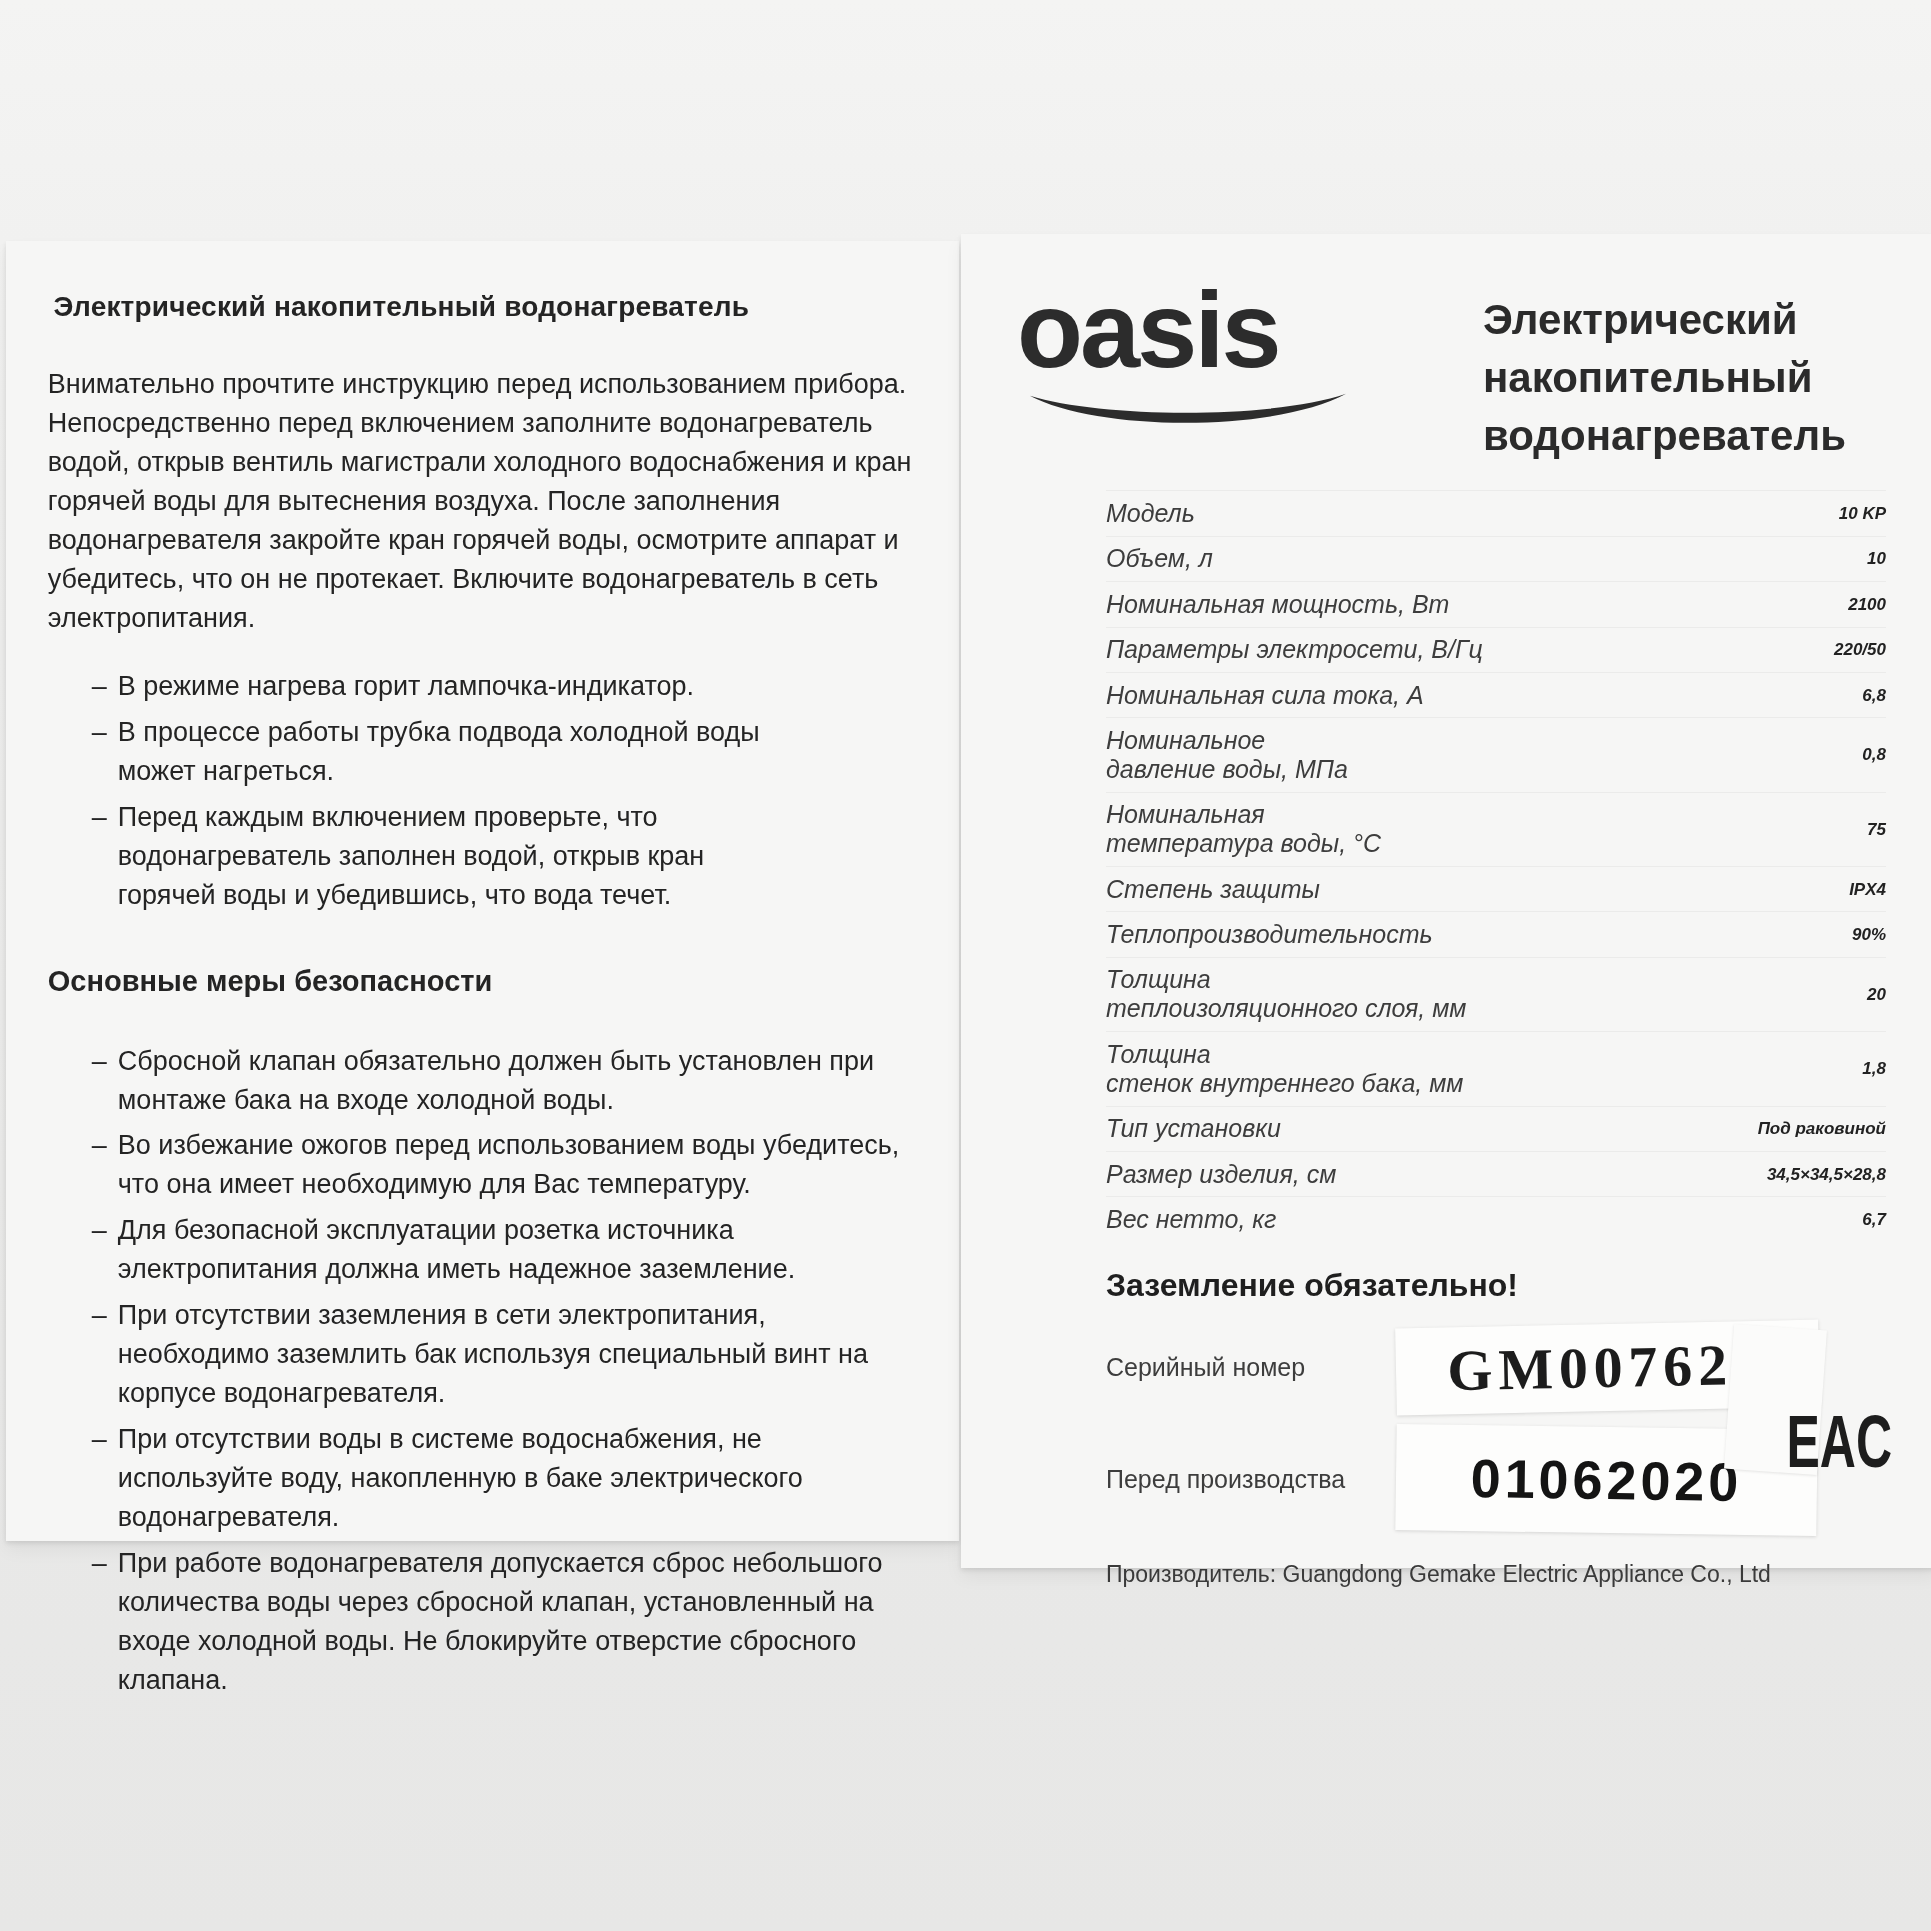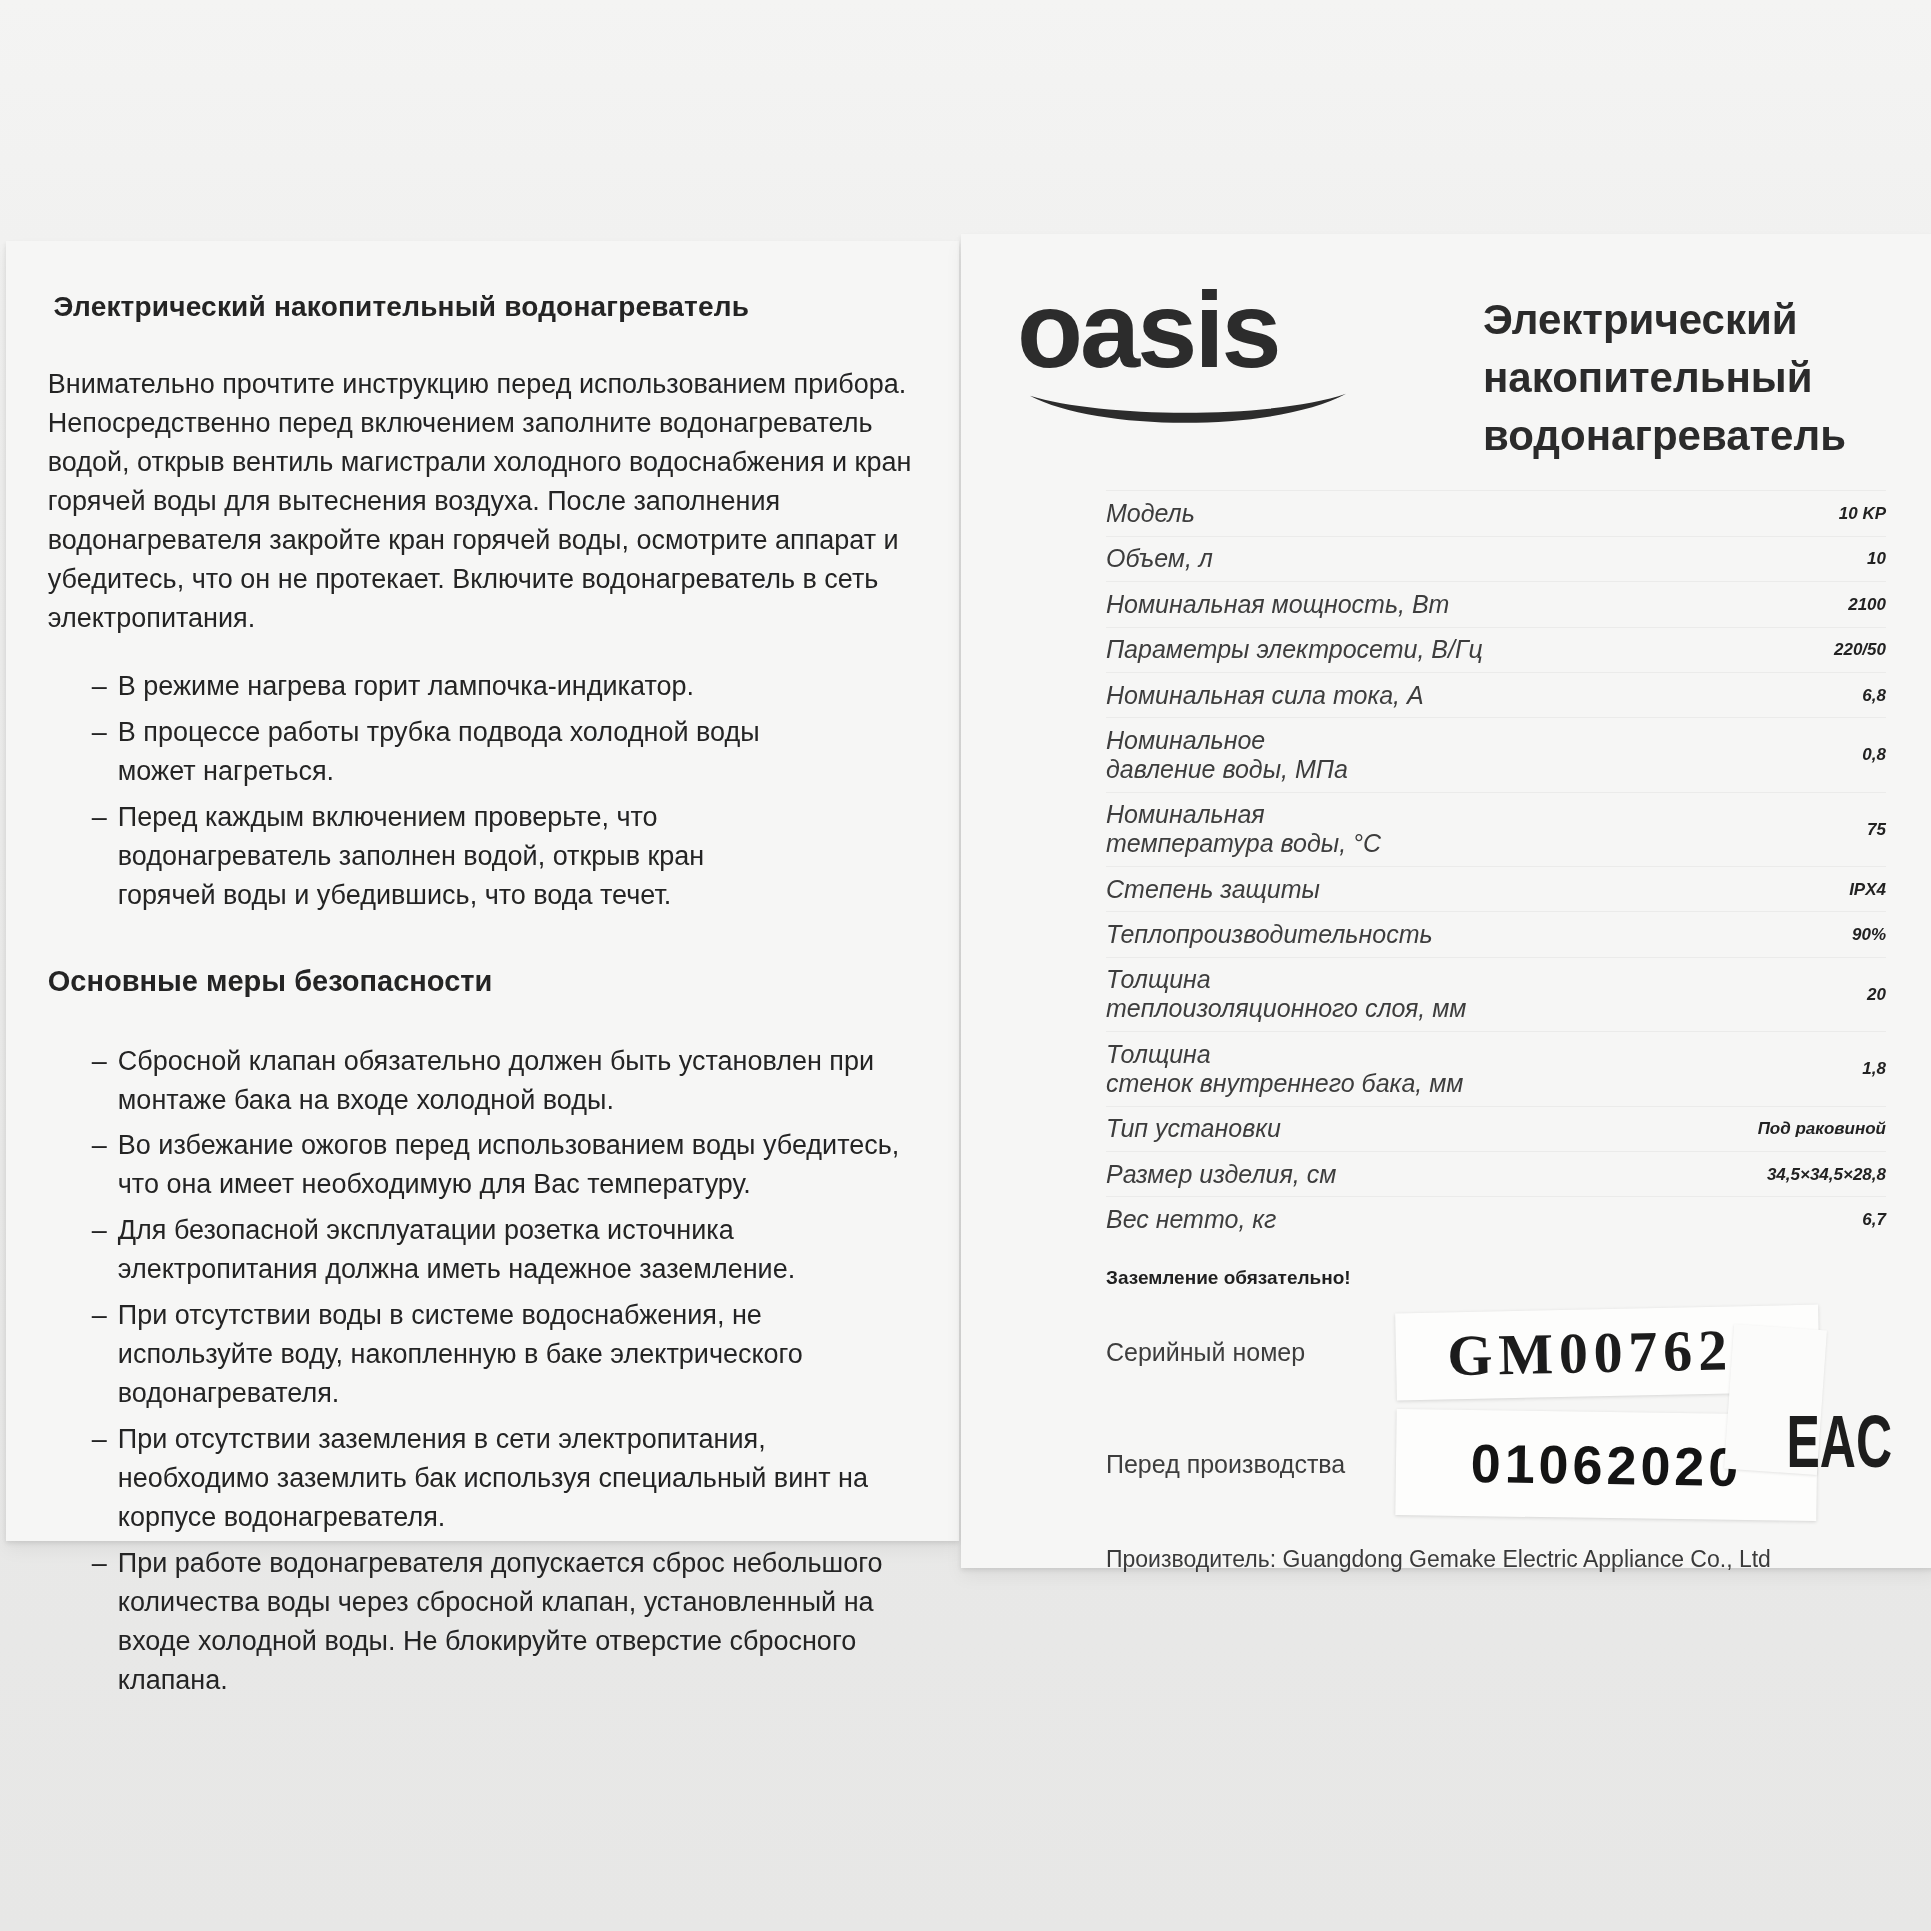--- a/index.html
+++ b/index.html
@@ -29,21 +29,21 @@
   .sheet-right .inner{padding:42px 50px 0 145px;position:relative;height:100%;box-sizing:border-box;}
   .brand-row{display:flex;align-items:flex-start;margin-bottom:25px;}
   .brand{position:relative;left:-89px;width:336px;flex:0 0 auto;}
   .brand-word{font-size:108px;font-weight:700;letter-spacing:-2.9px;line-height:1;color:#2c2c2c;margin:0;}
   .brand-swoosh{display:block;margin:5.8px 0 0 3.9px;}
   .r-title{font-size:42px;font-weight:700;line-height:58px;color:#2b2b2b;margin:15.4px 0 0 41px;}
   .spec-table{margin-top:5.8px;font-style:italic;}
   .spec-row{display:flex;align-items:center;border-top:1px solid rgba(0,0,0,0.045);padding:7.7px 0;}
   .spec-label{flex:1 1 auto;font-size:25px;line-height:29px;color:#3d3d3d;white-space:pre-line;}
   .spec-value{flex:0 0 290px;font-size:17px;line-height:29px;font-weight:700;color:#222;text-align:right;}
-  .grounding{font-size:19px;font-weight:700;margin-top:25px;color:#1f1f1f;}
+  .grounding{font-size:32px;font-weight:700;margin-top:25px;color:#1f1f1f;}
   .sn-row{display:flex;align-items:center;margin-top:15.4px;height:97px;}
   .sn-label{flex:0 0 290px;font-size:25px;color:#3d3d3d;}
   .sticker{background:#fdfdfc;box-shadow:0 1px 3.9px rgba(0,0,0,0.14);display:flex;align-items:center;justify-content:center;}
   .sticker-serial{width:423px;height:87px;transform:rotate(-1.2deg);}
   .serial-text{font-family:"Liberation Serif",serif;font-weight:700;font-size:58px;letter-spacing:5.8px;color:#1c1c1c;}
   .date-row{margin-top:7.7px;height:112px;}
   .sticker-date{width:421px;height:106px;transform:rotate(0.8deg);}
   .date-text{font-weight:700;font-size:54px;letter-spacing:3.9px;color:#141414;}
   .sticker-scrap{position:absolute;right:114px;top:1093px;width:93px;height:145px;background:#fbfbfa;
     box-shadow:0 1px 2.9px rgba(0,0,0,0.10);transform:rotate(4deg);}
@@ -71,23 +71,23 @@
     <h2 class="l-safety-title">Основные меры безопасности</h2>
 
     <ul class="blist safety">
 
         <li>Сбросной клапан обязательно должен быть установлен при монтаже бака на входе холодной воды.</li>
 
         <li>Во избежание ожогов перед использованием воды убедитесь, что она имеет необходимую для Вас температуру.</li>
 
         <li>Для безопасной эксплуатации розетка источника электропитания должна иметь надежное заземление.</li>
 
+        <li>При отсутствии заземления в сети электропитания, необходимо заземлить бак используя специальный винт на корпусе водонагревателя.</li>
+
         <li>При отсутствии воды в системе водоснабжения, не используйте воду, накопленную в баке электрического водонагревателя.</li>
-
-        <li>При отсутствии заземления в сети электропитания, необходимо заземлить бак используя специальный винт на корпусе водонагревателя.</li>
 
         <li>При работе водонагревателя допускается сброс небольшого количества воды через сбросной клапан, установленный на входе холодной воды. Не блокируйте отверстие сбросного клапана.</li>
       </ul>
   </div>
 </div>
 
 <div class="sheet sheet-right">
   <div class="inner">
 
     <div class="brand-row">

